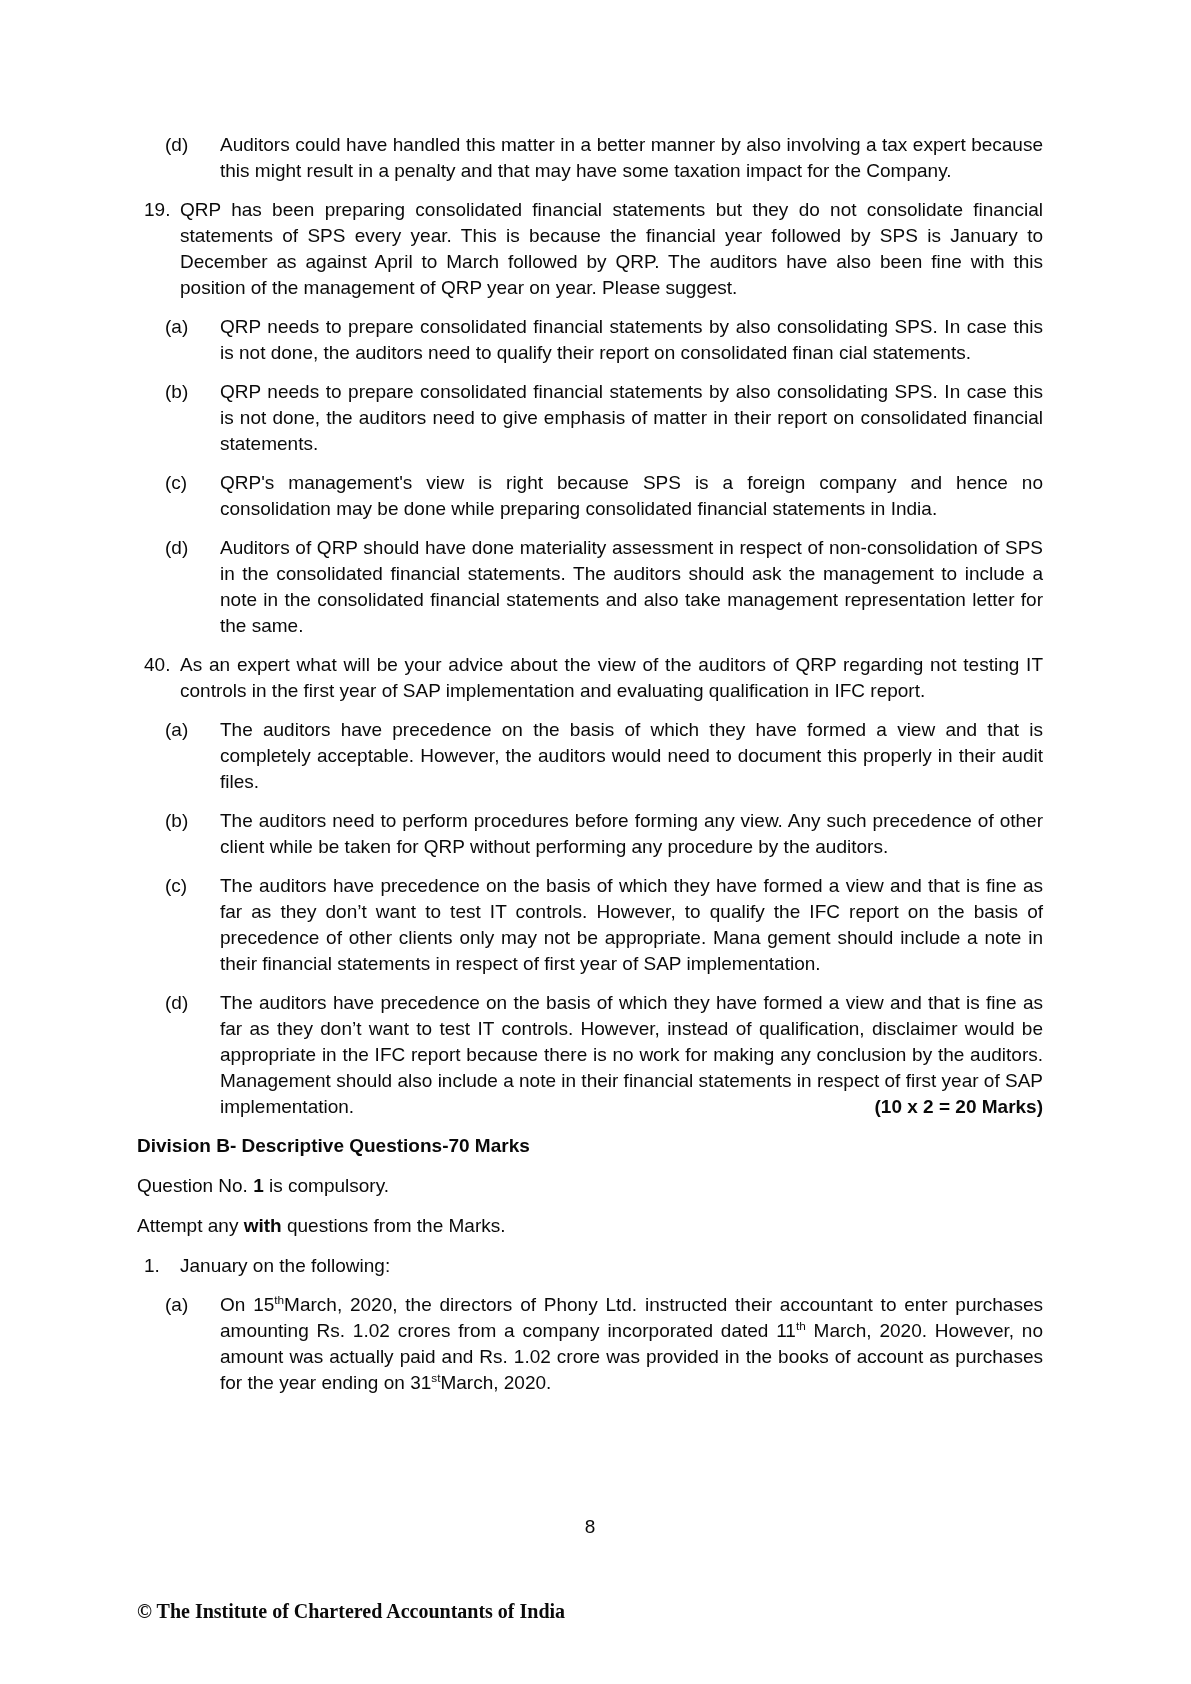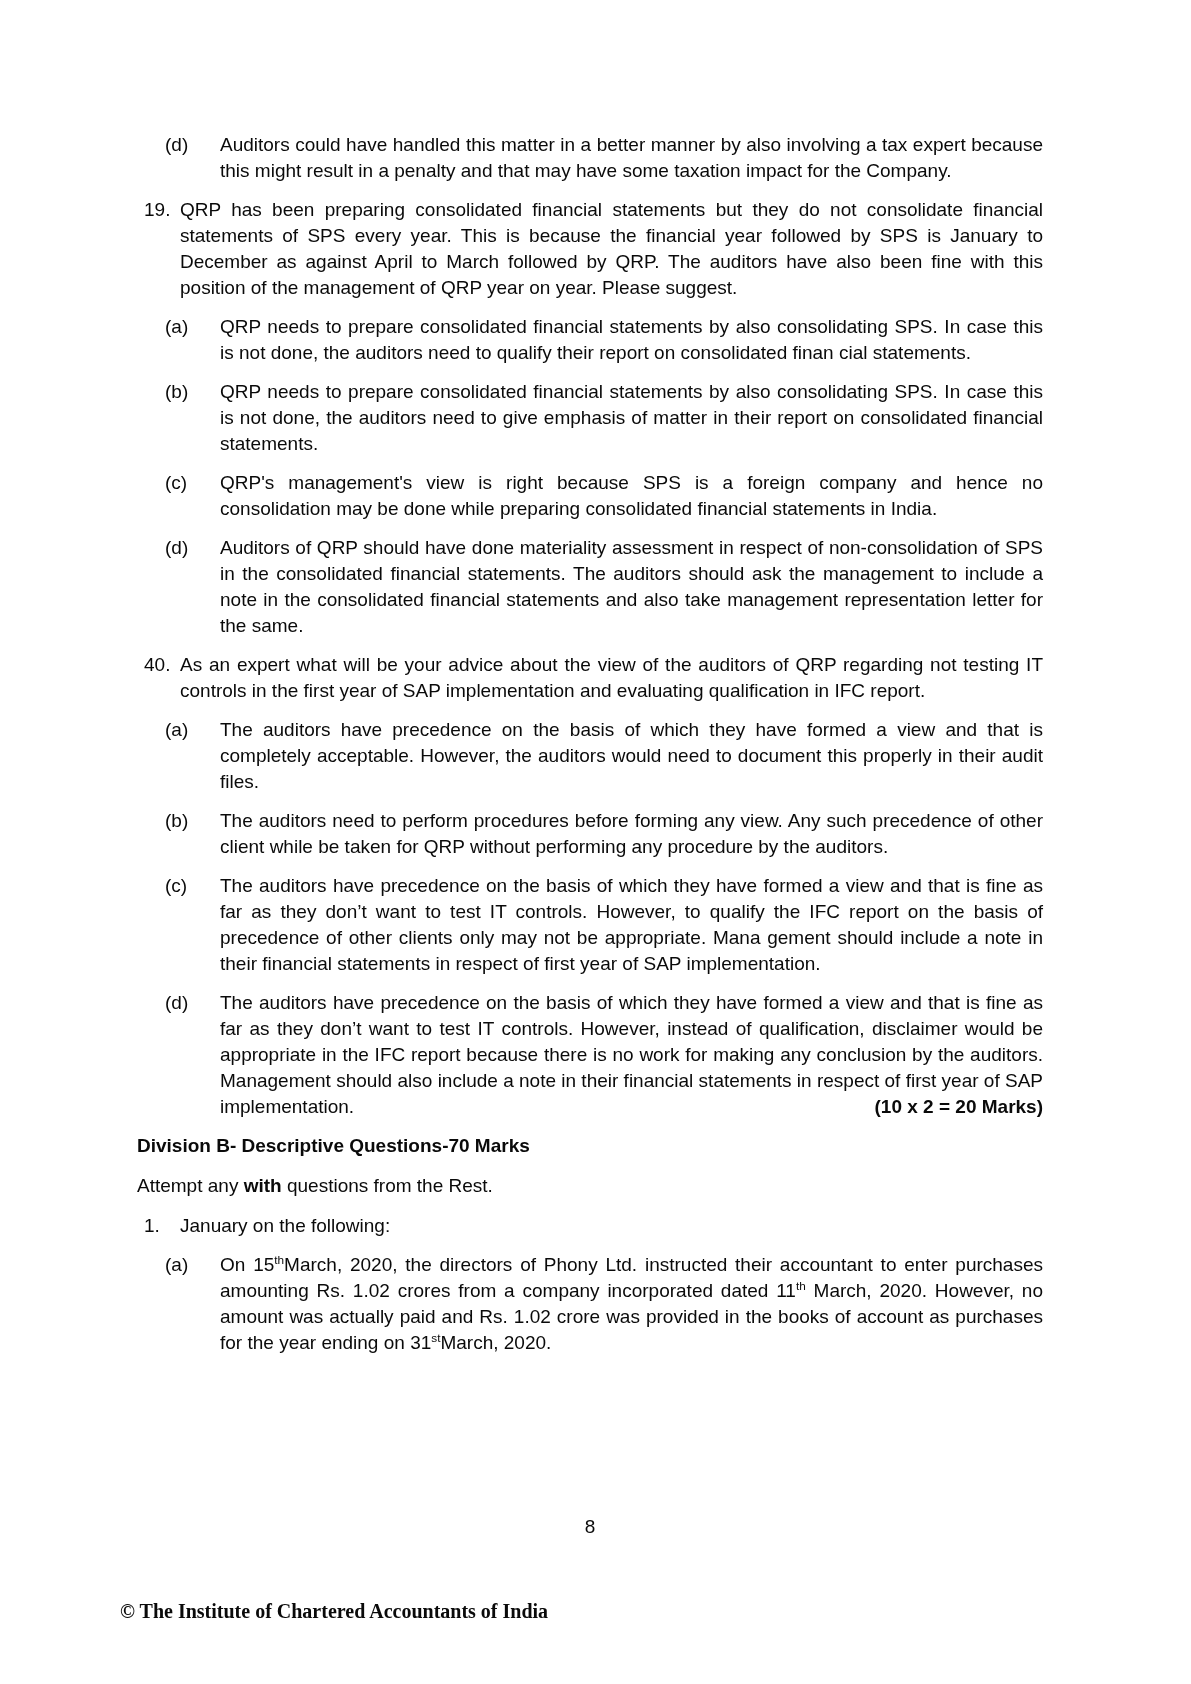--- a/index.html
+++ b/index.html
@@ -30,21 +30,21 @@
   .page-number {
     position: absolute;
     top: 1514px;
     left: 137px;
     width: 906px;
     text-align: center;
   }
   .footer {
     position: absolute;
     top: 1598px;
-    left: 120px;
+    left: 137px;
     font-family: "Liberation Serif", "DejaVu Serif", serif;
     font-weight: bold;
     font-size: 20px;
   }
 </style>
 </head>
 <body>
 
 <div class="page">
 
@@ -93,21 +93,22 @@
   <div class="opt">
     <span class="opt-label">(d)</span>
     <div class="opt-text">
       <span>The auditors have precedence on the basis of which they have formed a view and that is fine as far as they don’t want to test IT controls. However, instead of qualification, disclaimer would be appropriate in the IFC report because there is no work for making any conclusion by the auditors. Management should also include a note in their financial statements in respect of first year of SAP implementation.</span>
       <b class="marks">(10 x 2 = 20 Marks)</b>
     </div>
   </div>
 
   <div class="section-header">Division B- Descriptive Questions-70 Marks</div>
 
-  <p class="line"><span>Attempt any </span><b>with</b><span> questions from the Rest.</span></p>
+  <p class="line"><span>Question No. </span><b>1</b><span> is compulsory.</span></p>
+  <p class="line"><span>Attempt any </span><b>with</b><span> questions from the Marks.</span></p>
 
   <div class="q">
     <span class="q-num">1.</span>
     <div class="q-body">January on the following:</div>
   </div>
   <div class="opt">
     <span class="opt-label">(a)</span>
     <div class="opt-text"><span>On 15</span><sup>th</sup><span>March, 2020, the directors of Phony Ltd. instructed their accountant to enter purchases amounting Rs. 1.02 crores from a company incorporated dated 11</span><sup>th</sup><span> March, 2020. However, no amount was actually paid and Rs. 1.02 crore was provided in the books of account as purchases for the year ending on 31</span><sup>st</sup><span>March, 2020.</span></div>
   </div>
 

